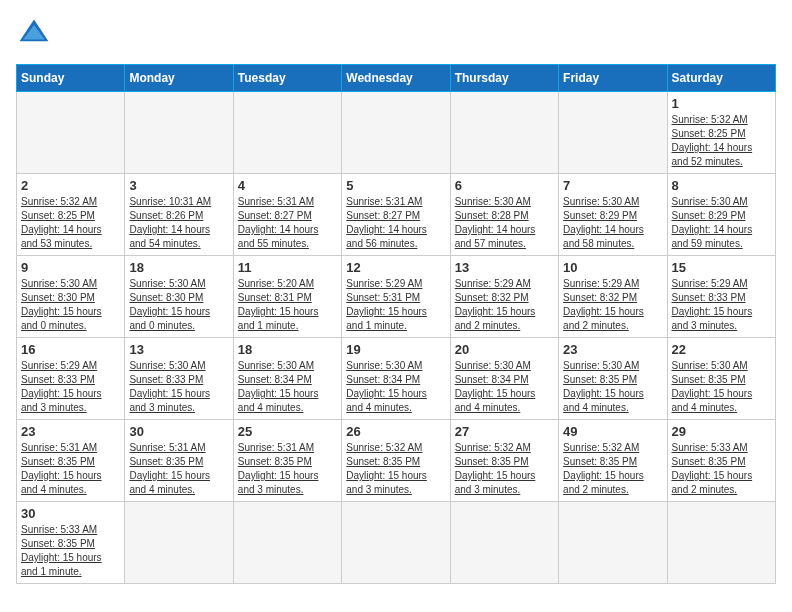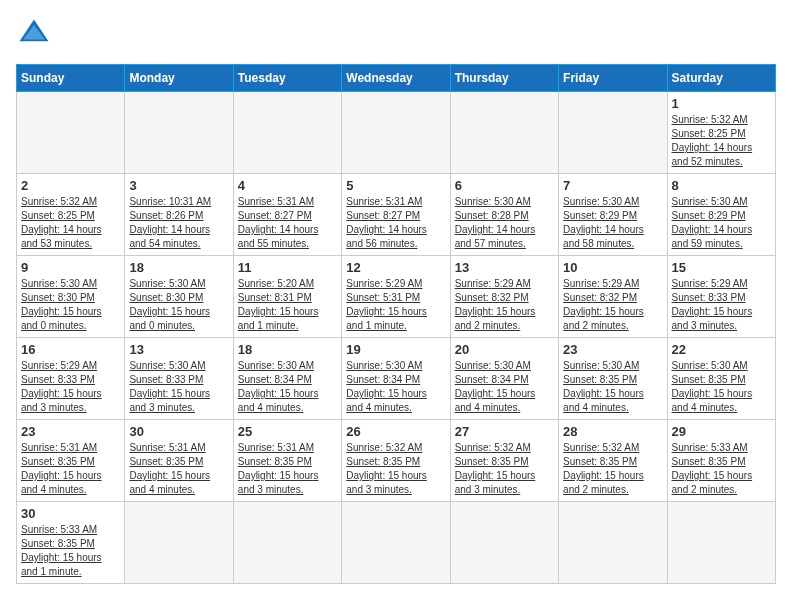--- a/index.html
+++ b/index.html
@@ -298,21 +298,21 @@
 Sunset: 8:35 PM
 Daylight: 15 hours and 3 minutes.</div>
         </td>
         <td>
           <div class="day-number">27</div>
           <div class="day-info">Sunrise: 5:32 AM
 Sunset: 8:35 PM
 Daylight: 15 hours and 3 minutes.</div>
         </td>
         <td>
-          <div class="day-number">28</div>
+          <div class="day-number">49</div>
           <div class="day-info">Sunrise: 5:32 AM
 Sunset: 8:35 PM
 Daylight: 15 hours and 2 minutes.</div>
         </td>
         <td>
           <div class="day-number">29</div>
           <div class="day-info">Sunrise: 5:33 AM
 Sunset: 8:35 PM
 Daylight: 15 hours and 2 minutes.</div>
         </td>

